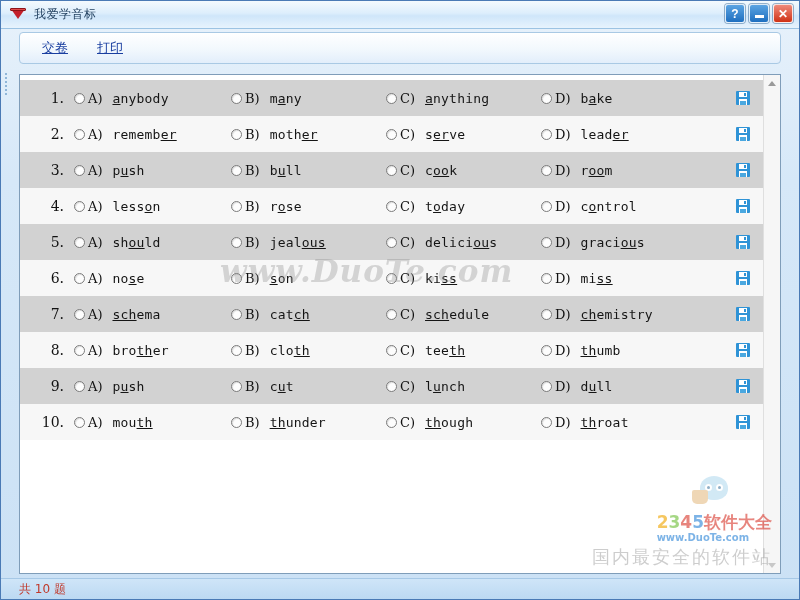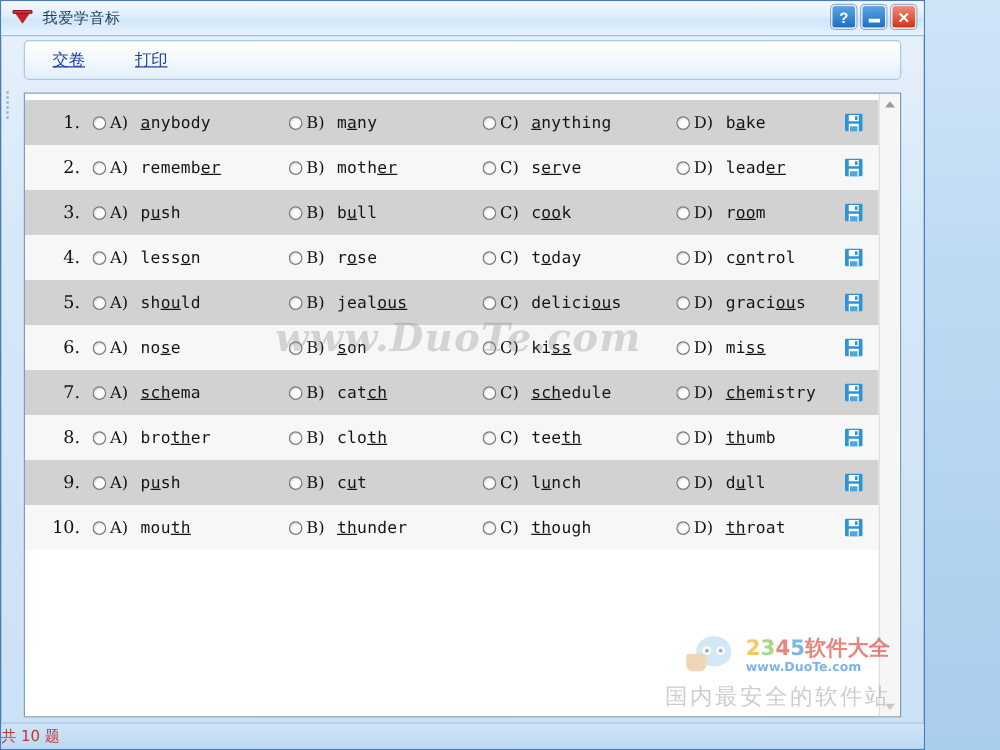--- a/index.html
+++ b/index.html
@@ -9,21 +9,21 @@
     font-family: "Liberation Sans", sans-serif;
   }
   body {
     background: linear-gradient(180deg, #cfe4f7 0%, #bcd9f2 40%, #a9cdec 100%);
   }
 
   
   #app-window {
     position: absolute;
     left: 0; top: 0;
-    width: 740px; height: 600px;
+    width: 800px; height: 600px;
     box-sizing: border-box;
     border: 1px solid #4a7ab5;
     background: linear-gradient(180deg,#e8f2fb 0%, #d6e8f8 30%, #cbe1f5 100%);
     display: flex;
     flex-direction: column;
   }
 
   
   #titlebar {
     height: 27px;
@@ -93,21 +93,21 @@
     padding: 3px 18px 4px 18px;
   }
   #toolbar {
     height: 30px;
     background: linear-gradient(180deg,#ffffff 0%, #f2f8fd 55%, #e2eefb 100%);
     border: 1px solid #a9c9e4;
     border-radius: 4px;
     display: flex;
     align-items: center;
     padding-left: 22px;
-    gap: 12px;
+    gap: 1px;
     box-shadow: inset 0 1px 0 #ffffff;
   }
   .tb-link {
     color: #1a3fa0;
     font-size: 13px;
     text-decoration: underline;
     font-family: "DejaVu Sans", sans-serif;
     cursor: pointer;
     margin-right: 28px;
   }
@@ -243,21 +243,21 @@
   #wm-corner {
     position: absolute;
     right: 8px; bottom: 4px;
     pointer-events: none;
     user-select: none;
     opacity: .62;
     display: flex;
     flex-direction: column;
     align-items: flex-end;
   }
-  #wm-corner-row { display: flex; align-items: center; gap: 4px; }
+  #wm-corner-row { display: flex; align-items: center; gap: 4px; flex-direction: column; }
   #wm-octo {
     width: 44px; height: 36px;
     position: relative;
   }
   #wm-octo .head {
     position:absolute; left:8px; top:2px;
     width:28px;height:24px;border-radius:50% 50% 45% 45%;
     background:#b8dcf0;
   }
   #wm-octo .eye { position:absolute; width:7px;height:7px;border-radius:50%;background:#fff;top:10px; }
@@ -287,20 +287,21 @@
     margin-top: 2px;
     letter-spacing: 2px;
   }
 
   
   #statusbar {
     flex: 0 0 20px;
     height: 20px;
     display: flex;
     align-items: center;
+    padding-left: 18px;
     background: linear-gradient(180deg,#cfe5f8 0%, #bcd9f2 100%);
     border-top: 1px solid #a6c8e6;
     font-family: "DejaVu Sans", sans-serif;
     font-size: 12px;
     color: #c0392b;
   }
   #grip {
     position: absolute;
     left: 4px; top: 70px;
     width: 5px; height: 40px;

